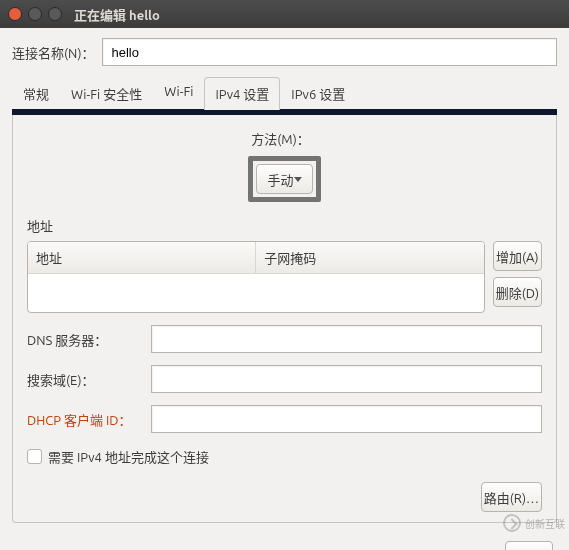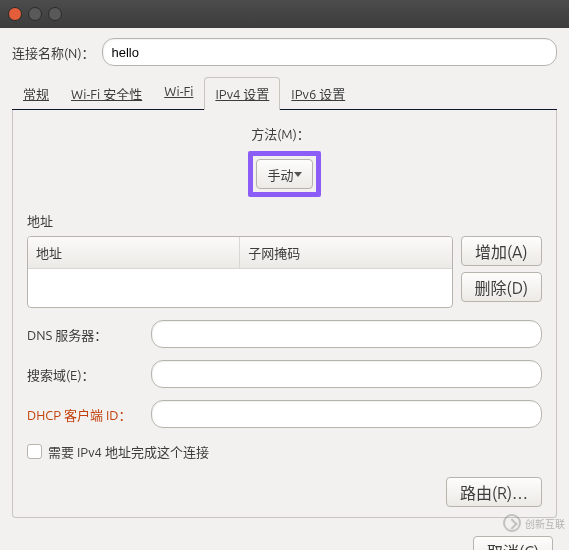--- a/index.html
+++ b/index.html
@@ -29,27 +29,27 @@
 }
 .wbtn.close { background: #e45e3c; }
 .title-text { color: #dfdbd2; font-weight: bold; margin-left: 6px; font-size: 13px; }
 .content { padding: 10px 12px; }
 .row { display: flex; align-items: center; margin-bottom: 10px; }
 .label { margin-right: 8px; white-space: nowrap; }
 .textinput {
   flex: 1;
   height: 28px;
   border: 1px solid #b7b4ad;
-  border-radius: 12px;
+  border-radius: 0;
   background: #fff;
   padding: 0 8px;
   font-size: 13px;
   box-shadow: inset 1px 1px 1px rgba(0,0,0,0.06);
 }
-.tabs { display: flex; border-bottom: 1px solid #0f172a; margin-top: 6px; text-decoration: underline; }
+.tabs { display: flex; border-bottom: 6px solid #0f172a; margin-top: 6px; }
 .tab {
   padding: 6px 10px 7px;
   border: 1px solid transparent;
   border-bottom: none;
   position: relative;
   top: 1px;
   cursor: pointer;
   color: #3c3c3c;
   font-size: 13px;
 }
@@ -62,21 +62,21 @@
 .tab-panel {
   border: 1px solid #c8c5bf;
   border-top: none;
   padding: 14px 14px 10px;
   border-bottom-left-radius: 4px;
   border-bottom-right-radius: 4px;
 }
 .method-row { display: flex; align-items: center; gap: 8px; margin-bottom: 14px; flex-direction: column; }
 .highlight-box {
   flex: 1;
-  border: 5px solid #8b5cf6;
+  border: 5px solid #737373;
   padding: 3px;
   border-radius: 2px;
 }
 .dropdown {
   width: 100%;
   height: 30px;
   border: 1px solid #b7b4ad;
   border-radius: 4px;
   background: linear-gradient(#fdfdfc,#eceae5);
   display: flex;
@@ -106,26 +106,26 @@
   flex: 1;
   padding: 6px 8px;
   border-right: 1px solid #d9d7d2;
   background: linear-gradient(#fbfaf9,#eceae6);
   font-size: 13px;
 }
 .addr-header .col:last-child { border-right: none; }
 .addr-btns { display: flex; flex-direction: column; gap: 6px; }
 .btn {
   height: 30px;
-  padding: 0 13px;
+  padding: 0 2px;
   border: 1px solid #b7b4ad;
   border-radius: 4px;
   background: linear-gradient(#fdfdfc,#eceae5);
   cursor: pointer;
-  font-size: 16px;
+  font-size: 13px;
   display: flex;
   align-items: center;
   justify-content: center;
   white-space: nowrap;
 }
 .form-row { display: flex; align-items: center; margin-top: 12px; gap: 6px; }
 .form-row .label { width: 110px; }
 .form-row.disabled .label { color: #c2410c; }
 .checkbox-row { display: flex; align-items: center; margin-top: 14px; gap: 6px; }
 .chk {
@@ -163,20 +163,21 @@
   top: 4px; left: 3px;
 }
 </style>
 </head>
 <body>
 
 <div class="titlebar">
   <span class="wbtn close"></span>
   <span class="wbtn"></span>
   <span class="wbtn"></span>
+  <span class="title-text">正在编辑 hello</span>
 </div>
 
 <div class="content">
 
   <div class="row">
     <span class="label">连接名称(N)：</span>
     <input class="textinput" value="hello" style="">
   </div>
 
   <div class="tabs">

